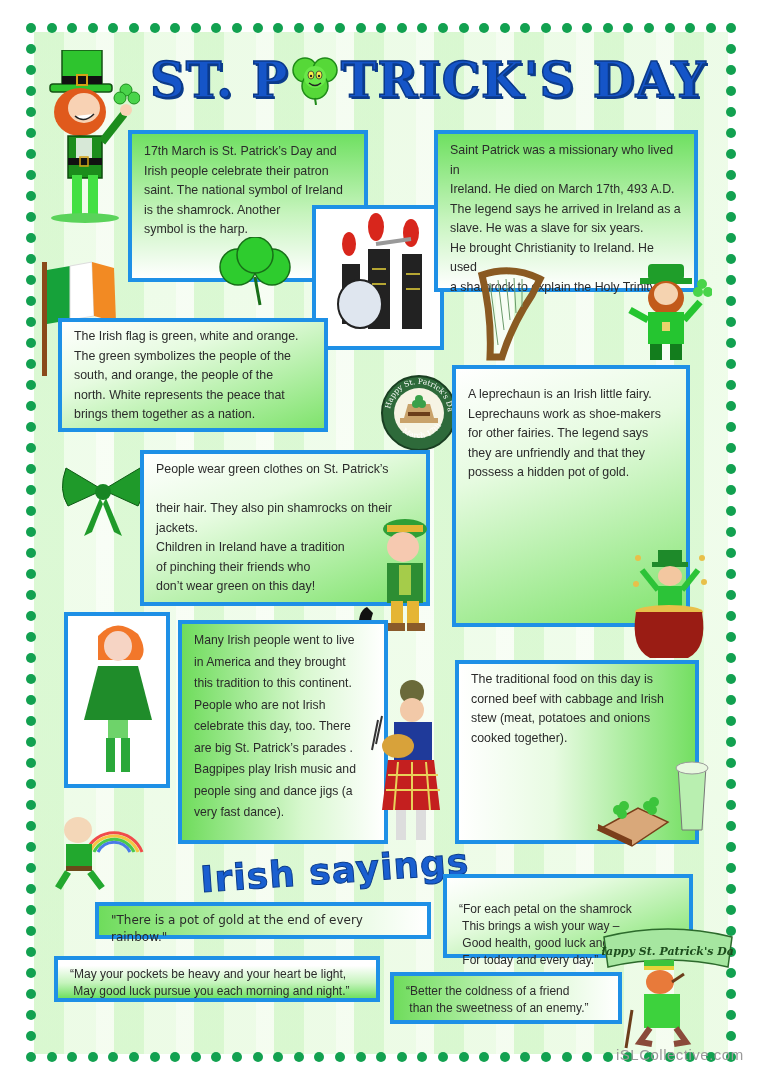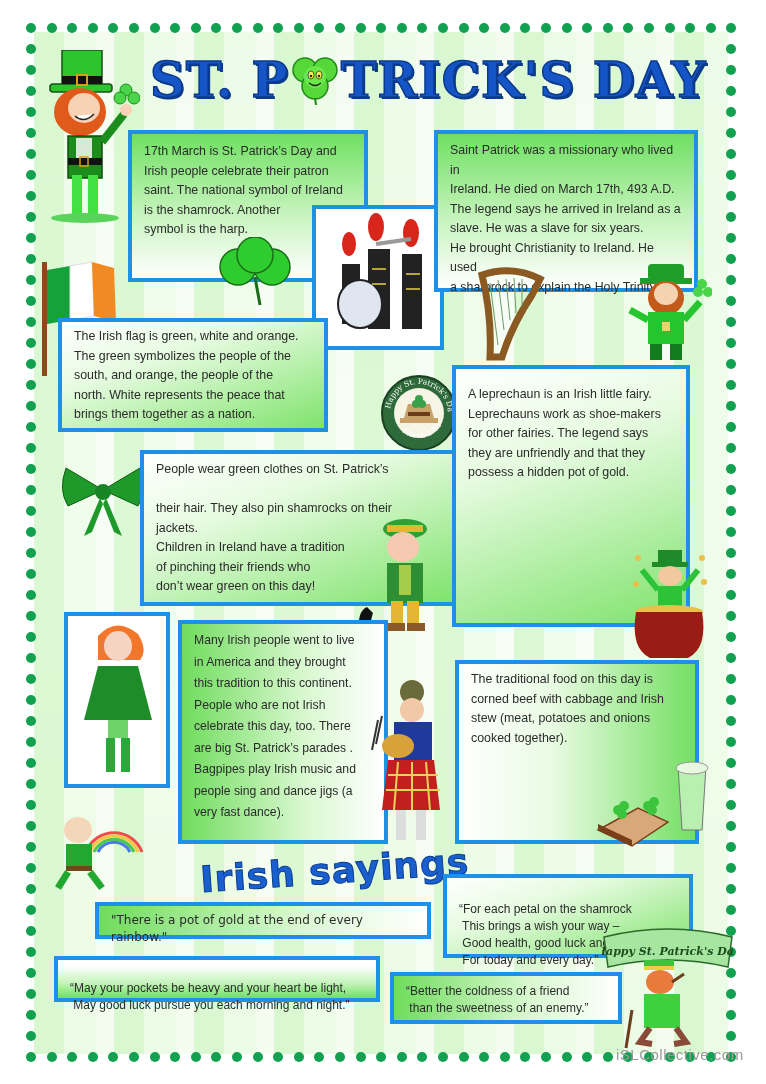--- a/index.html
+++ b/index.html
@@ -392,21 +392,21 @@
 </div>
 
 <svg class="art" style="left:58px;top:460px" width="90" height="80" viewBox="0 0 90 80">
   <path d="M45 30 L8 8 Q0 30 10 46 Z" fill="#1f9a2a" stroke="#0d5a14"></path>
   <path d="M45 30 L82 8 Q90 30 80 46 Z" fill="#1f9a2a" stroke="#0d5a14"></path>
   <circle cx="45" cy="32" r="8" fill="#188524"></circle>
   <path d="M42 38 L26 76 L34 72 L45 44 Z" fill="#1f9a2a"></path>
   <path d="M48 38 L64 76 L56 72 L45 44 Z" fill="#1f9a2a"></path>
 </svg>
 
-<div class="box grad-diag" style="left:140px;top:450px;width:316px;height:156px;padding-top:6px;">
+<div class="box grad-diag" style="left:140px;top:450px;width:290px;height:156px;padding-top:6px;">
   <p>
     <span>People wear green clothes on  St. Patrick’s</span><br>
     <br>
     <span>their hair. They also pin shamrocks on their</span><br>
     <span>jackets.</span><br>
     <span>Children in Ireland have a tradition</span><br>
     <span> of pinching their friends who</span><br>
     <span>don’t wear green on this day!</span>
   </p>
 </div>
@@ -527,21 +527,21 @@
 <span> This brings a wish your way –</span>
 <span> Good health, good luck and happiness</span>
 <span> For today and every day.”</span></p>
 </div>
 
 <svg class="art" style="left:602px;top:925px" width="132" height="50" viewBox="0 0 132 50">
   <path d="M2 12 Q66 -4 130 12 L126 42 Q66 28 6 42 Z" fill="#a6e6a0" stroke="#2c6a2c" stroke-width="1.5"></path>
   <text x="66" y="30" text-anchor="middle" font-size="11" font-family="DejaVu Serif, serif" font-weight="bold" font-style="italic" fill="#1d4d1d">Happy St. Patrick's Day</text>
 </svg>
 
-<div class="box grad-bt saying" style="left:54px;top:956px;width:326px;height:46px;padding-top:20px;">
+<div class="box grad-bt saying" style="left:54px;top:956px;width:326px;height:46px;padding-top:6px;">
   <p style="white-space:pre"><span>“May your pockets be heavy and your heart be light,</span>
 <span> May good luck pursue you each morning and night.”</span></p>
 </div>
 
 <div class="box grad-rl saying" style="left:390px;top:972px;width:232px;height:52px;padding-top:7px;">
   <p style="white-space:pre"><span>“Better the coldness of a friend</span>
 <span> than the sweetness of an enemy.”</span></p>
 </div>
 
 <svg class="art" style="left:622px;top:960px" width="90" height="90" viewBox="0 0 90 90">

